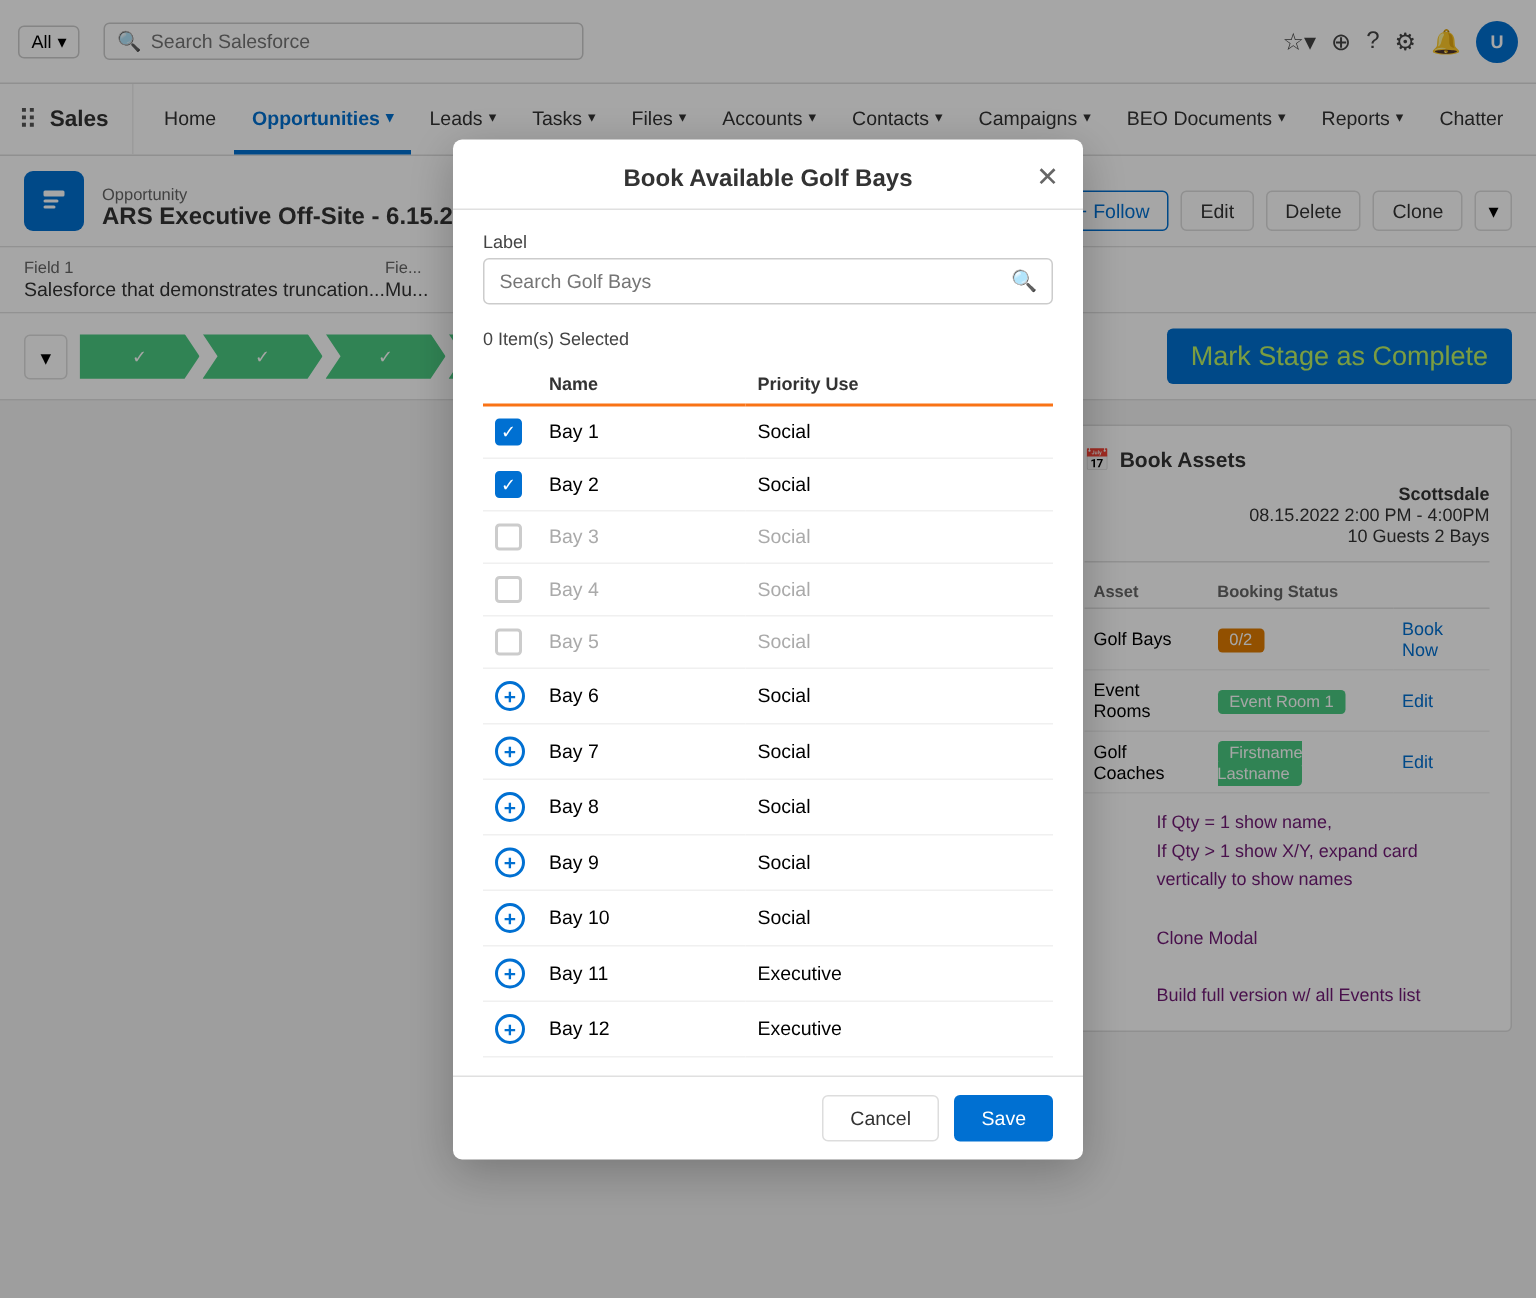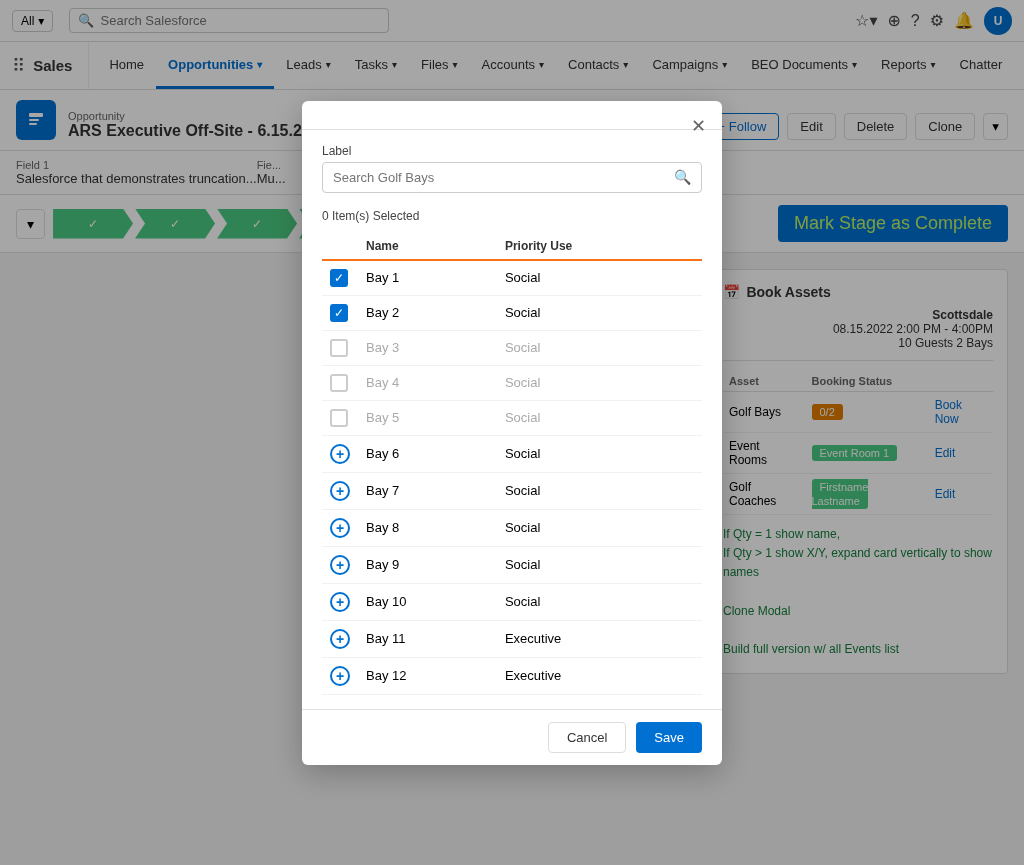--- a/index.html
+++ b/index.html
@@ -2,21 +2,21 @@
 <html><head>
   <meta charset="utf-8">
   <style>
     * { box-sizing: border-box; margin: 0; padding: 0; }
     body { font-family: 'Salesforce Sans', Arial, sans-serif; font-size: 13px; background: #f3f3f3; overflow: hidden; }
 
     
     .topbar {
       background: #fff;
       border-bottom: 1px solid #ddd;
-      height: 42px;
+      height: 56px;
       display: flex;
       align-items: center;
       padding: 0 12px;
       gap: 8px;
     }
     .topbar-search {
       flex: 1;
       max-width: 320px;
       margin: 0 auto 0 8px;
       display: flex;
@@ -235,21 +235,21 @@
     .panel-location { font-size: 12px; color: #333; text-align: right; }
     .panel-location .loc-name { font-weight: 600; }
     .panel-divider { border: none; border-top: 1px solid #e0e0e0; margin: 10px 0; }
     .booking-table { width: 100%; border-collapse: collapse; margin-top: 8px; }
     .booking-table th { font-size: 11px; color: #666; text-align: left; padding: 4px 6px; border-bottom: 1px solid #e0e0e0; }
     .booking-table td { font-size: 12px; padding: 6px 6px; border-bottom: 1px solid #f0f0f0; vertical-align: middle; }
     .status-orange { background: #e07c00; color: white; border-radius: 3px; padding: 2px 8px; font-size: 11px; text-align: center; }
     .status-green-room { background: #4bca81; color: white; border-radius: 3px; padding: 2px 8px; font-size: 11px; text-align: center; }
     .status-green-name { background: #4bca81; color: white; border-radius: 3px; padding: 2px 8px; font-size: 11px; text-align: center; }
     .link-blue { color: #0070d2; cursor: pointer; font-size: 12px; text-decoration: none; }
-    .note-text { font-size: 12px; color: #15803d; margin-top: 10px; line-height: 1.6; }
+    .note-text { font-size: 12px; color: #701a75; margin-top: 10px; line-height: 1.6; margin-left: 48px; }
 
     
     .overlay {
       position: fixed;
       top: 0; left: 0; right: 0; bottom: 0;
       background: rgba(0,0,0,0.35);
       z-index: 100;
       display: flex; align-items: center; justify-content: center;
     }
 
@@ -535,20 +535,21 @@
       </div>
     </div>
   </div>
 
 </div>
 
 <div class="overlay">
   <div class="modal">
 
     <div class="modal-header">
+      <div class="modal-title">Book Available Golf Bays</div>
       <button class="modal-close">✕</button>
     </div>
 
     <div class="modal-body">
       <div class="modal-label">Label</div>
       <div class="modal-search-wrap">
         <input class="modal-search" type="text" placeholder="Search Golf Bays" style="">
         <span class="modal-search-icon">🔍</span>
       </div>
       <div class="modal-selected-count">0 Item(s) Selected</div>

